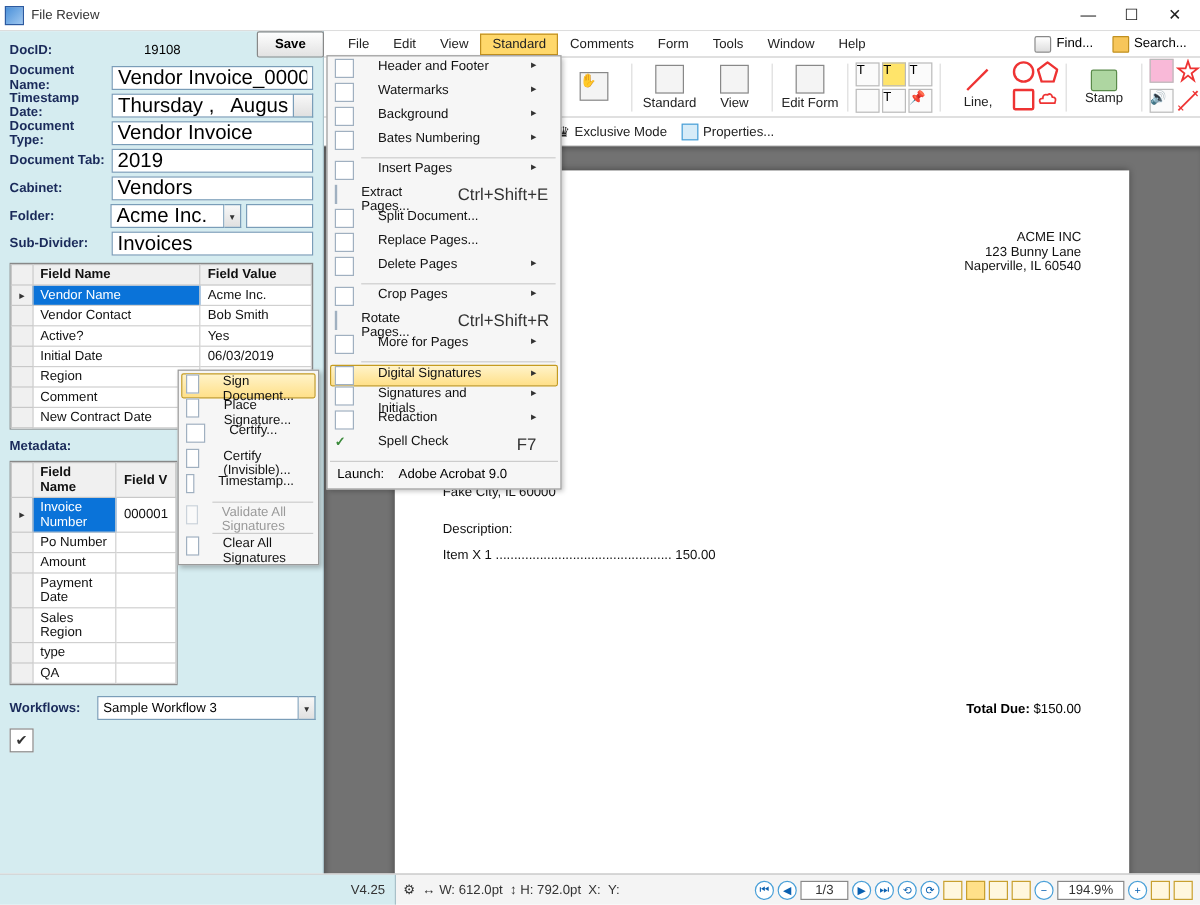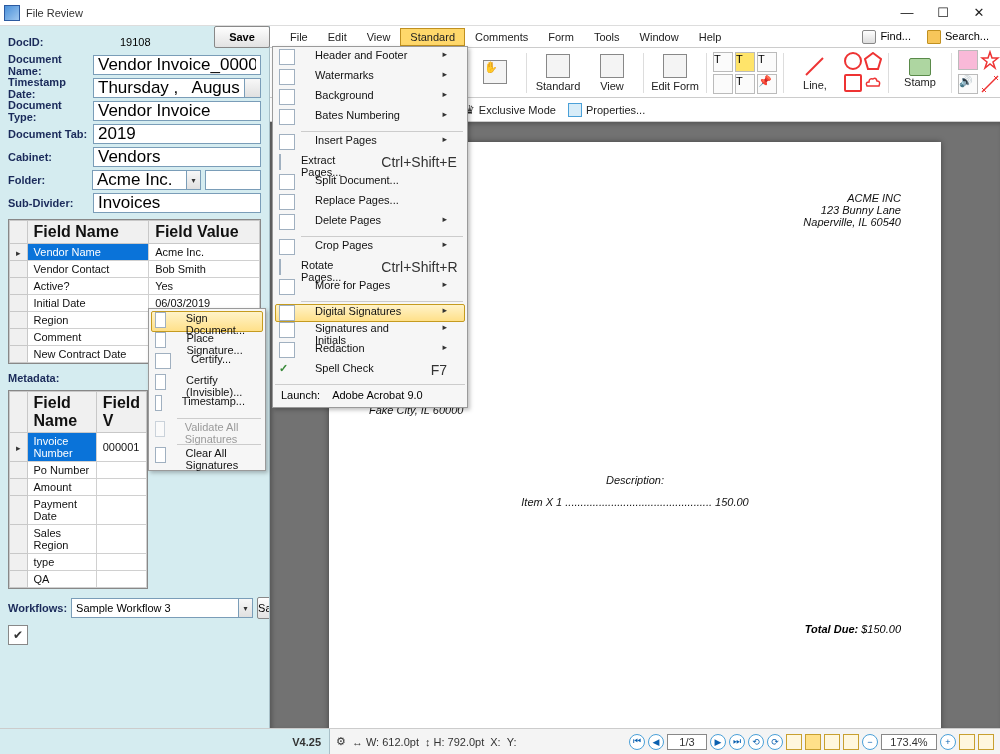--- a/index.html
+++ b/index.html
@@ -15,27 +15,27 @@
 .lp-row { display: flex; align-items: center; margin-bottom: 3px; height: 20px; }
 .lp-label { width: 100px; font-weight: bold; color: #1a2a5a; font-size: 11px; }
 .lp-val { flex: 1; margin-left: 12px; }
 .lp-input { width: 168px; height: 20px; border: 1px solid #7a9db8; background: #fff; padding: 1px 4px; font-size: 17px; }
 .lp-date { display: flex; }
 .lp-date .dbtn { width: 16px; height: 20px; border:1px solid #7a9db8; border-left:none; background: linear-gradient(#f8f8f8,#e0e0e0); }
 .chev { width: 14px; height: 20px; border:1px solid #7a9db8; border-left:none; background: linear-gradient(#f8f8f8,#e0e0e0); display:inline-flex;align-items:center;justify-content:center; font-size:8px; color:#333;}
 .sel198 { width: 95px; }
 .tblbox { background: #f0f0f0; border: 1px solid #888; margin-top: 6px; }
 .ftable { width: 100%; border-collapse: collapse; background: #fff; }
-.ftable th { background: #f0f0f0; border: 1px solid #c8c8c8; font-weight: bold; text-align: left; padding: 2px 6px; font-size: 16px; color: #111;}
+.ftable th { background: #f0f0f0; border: 1px solid #c8c8c8; font-weight: bold; text-align: left; padding: 2px 6px; font-size: 11px; color: #111;}
 .ftable td { border: 1px solid #d0d0d0; padding: 2px 6px; font-size: 11px; height: 16px; color: #111;}
 .ftable td.rowhead { width: 16px; background: #f0f0f0; border:1px solid #c8c8c8;}
 .ftable tr.selrow td.namecell { background: #0a73d9; color: #fff; }
 .ftable tr.selrow td.rowhead::before { content: "▸"; font-size: 9px; color:#333; }
 .metah { font-weight: bold; color: #1a2a5a; margin-top: 8px; }
-.wfrow { margin-top: 8px; display:flex; align-items:center; gap: 4px; }
+.wfrow { margin-top: 8px; display:flex; align-items:center; gap: 14px; }
 .wfsel { width: 168px; height: 20px; border:1px solid #7a9db8; background:#fff; padding: 1px 4px; }
 .savebtn2 { width: 52px; height: 22px; border:1px solid #888; background: linear-gradient(#fefefe,#e2e2e2); font-size:11px; border-radius:2px;}
 .chkbox { margin-top: 6px; width: 20px; height: 20px; border:1px solid #888; background:#fff; display:flex;align-items:center;justify-content:center; font-size:12px; color:#333;}
 
 .rightpanel { flex: 1; background: #fff; display: flex; flex-direction: column; }
 .toolbar1 { height: 22px; border-bottom: 1px solid #ccc; display: flex; align-items: center; }
 .savebig { width: 56px; height: 22px; border: 1px solid #888; background: linear-gradient(#fefefe,#e2e2e2); font-weight: bold; font-size: 11px; border-radius:2px; margin-right: 10px; }
 .menuit { padding: 3px 10px; font-size: 11px; color:#222; cursor: default; }
 .menuit.active { background: #ffd86b; border:1px solid #c09020; padding: 2px 9px; }
 .srchbtns { margin-left: auto; display:flex; gap:2px; padding-right:4px;}
@@ -51,33 +51,33 @@
 .ribbon .smallgrid { display:grid; grid-template-columns: repeat(3,20px); grid-template-rows: repeat(2,20px); gap:2px;}
 .ribbon .smico { width:20px; height:20px; border:1px solid #bbb; background:#fbfbfb; }
 .stamp { width:22px;height:18px; background:#aed6a1; border:1px solid #5a8a4a; border-radius:2px;}
 .redico { width:18px;height:18px; border:2px solid #e33; border-radius:2px;}
 .redcirc { width:18px;height:18px; border:2px solid #e33; border-radius:50%;}
 
 .toolbar3 { height: 24px; border-bottom: 1px solid #ccc; display:flex; align-items:center; font-size:11px; color:#222; }
 .toolbar3 .titem { display:flex; align-items:center; padding: 2px 6px; gap:4px;}
 .toolbar3 .sm { width:14px;height:14px; background:#d7ecf8; border:1px solid #4aa0d8; }
 
-.docarea { flex:1; background:#727272; padding: 20px 20px 0 20px; overflow:hidden; box-shadow: inset 2px 2px 4px rgba(0,0,0,.25); font-style: italic;}
+.docarea { flex:1; background:#727272; padding: 20px 20px 0 20px; overflow:hidden; box-shadow: inset 2px 2px 4px rgba(0,0,0,.25);}
 .page { width: 612px; min-height: 640px; background: #fff; margin: 0 auto; padding: 50px 40px; position:relative; box-shadow: 0 0 6px rgba(0,0,0,.4);}
 .page .acme { text-align: right; font-size: 12px; color:#111; }
 .page .invh { font-size: 30px; font-weight: normal; color:#111; margin: 14px 0 30px -94px; letter-spacing:1px;}
 .page .row2 { display:flex; font-size:12px; color:#111;}
 .page .lbl { font-weight:bold;}
 .page .billto { margin-top: 50px; font-size:12px; color:#111;}
-.page .desc { margin-top: 58px; font-size:12px; color:#111;text-align:center;}
+.page .desc { margin-top: 19px; font-size:12px; color:#111;}
 .page .tot { margin-top: 114px; text-align:right; font-size:12px;}
 .page .tot .tl { font-weight:bold;}
 
 .statusbar { height: 26px; border-top: 1px solid #ccc; display:flex; align-items:center; font-size:10px; color:#333; position: absolute; bottom:0; left:0; right:0; background: #f4f4f4;}
-.statusbar .v { width:330px; text-align:right; padding-right:8px; font-weight:bold; background: #d5ecf0; height:100%; display:flex; align-items:center; justify-content:flex-end; border-right:1px solid #a8c0c8;}
+.statusbar .v { width:330px; text-align:right; padding-right:8px; font-weight:normal; background: #d5ecf0; height:100%; display:flex; align-items:center; justify-content:flex-end; border-right:1px solid #a8c0c8;}
 .statusbar .mid { display:flex; align-items:center; gap:6px; padding-left:6px;}
 .statusbar .navgrp { margin-left:auto; display:flex; align-items:center; gap:3px; padding-right:6px;}
 .statusbar .ni { width:16px;height:16px; border:1px solid #4aa0d8; border-radius:50%; display:flex;align-items:center;justify-content:center; font-size:9px; color:#0a60b0; background:#fff;}
 .statusbar .pgbox { width:40px; height:16px; border:1px solid #888; background:#fff; text-align:center; padding-top:1px;}
 .statusbar .zmbox { width:56px; height:16px; border:1px solid #888; background:#fff; text-align:center; padding-top:1px;}
 .statusbar .smsq { width:16px;height:16px; border:1px solid #c8a030; background:#fff7de;}
 
 
 .ddmenu { position: absolute; background: #f6f6f6; border: 1px solid #9a9a9a; box-shadow: 2px 2px 4px rgba(0,0,0,.25); padding: 2px; z-index: 50;}
 .ddmenu .mi { display:flex; align-items:flex-start; height: 20px; padding: 0 18px 0 4px; gap: 20px; color:#111; font-size:11px; }
@@ -531,18 +531,18 @@
     <span class="pgbox">1/3</span>
     <span class="ni">▶</span>
     <span class="ni">⏭</span>
     <span class="ni">⟲</span>
     <span class="ni">⟳</span>
     <span class="smsq"></span>
     <span class="smsq" style="background:#ffe089"></span>
     <span class="smsq"></span>
     <span class="smsq"></span>
     <span class="ni">−</span>
-    <span class="zmbox">173.4%</span>
+    <span class="zmbox">194.9%</span>
     <span class="ni">+</span>
     <span class="smsq"></span>
     <span class="smsq"></span>
   </div>
 </div>
 
 </body></html>

